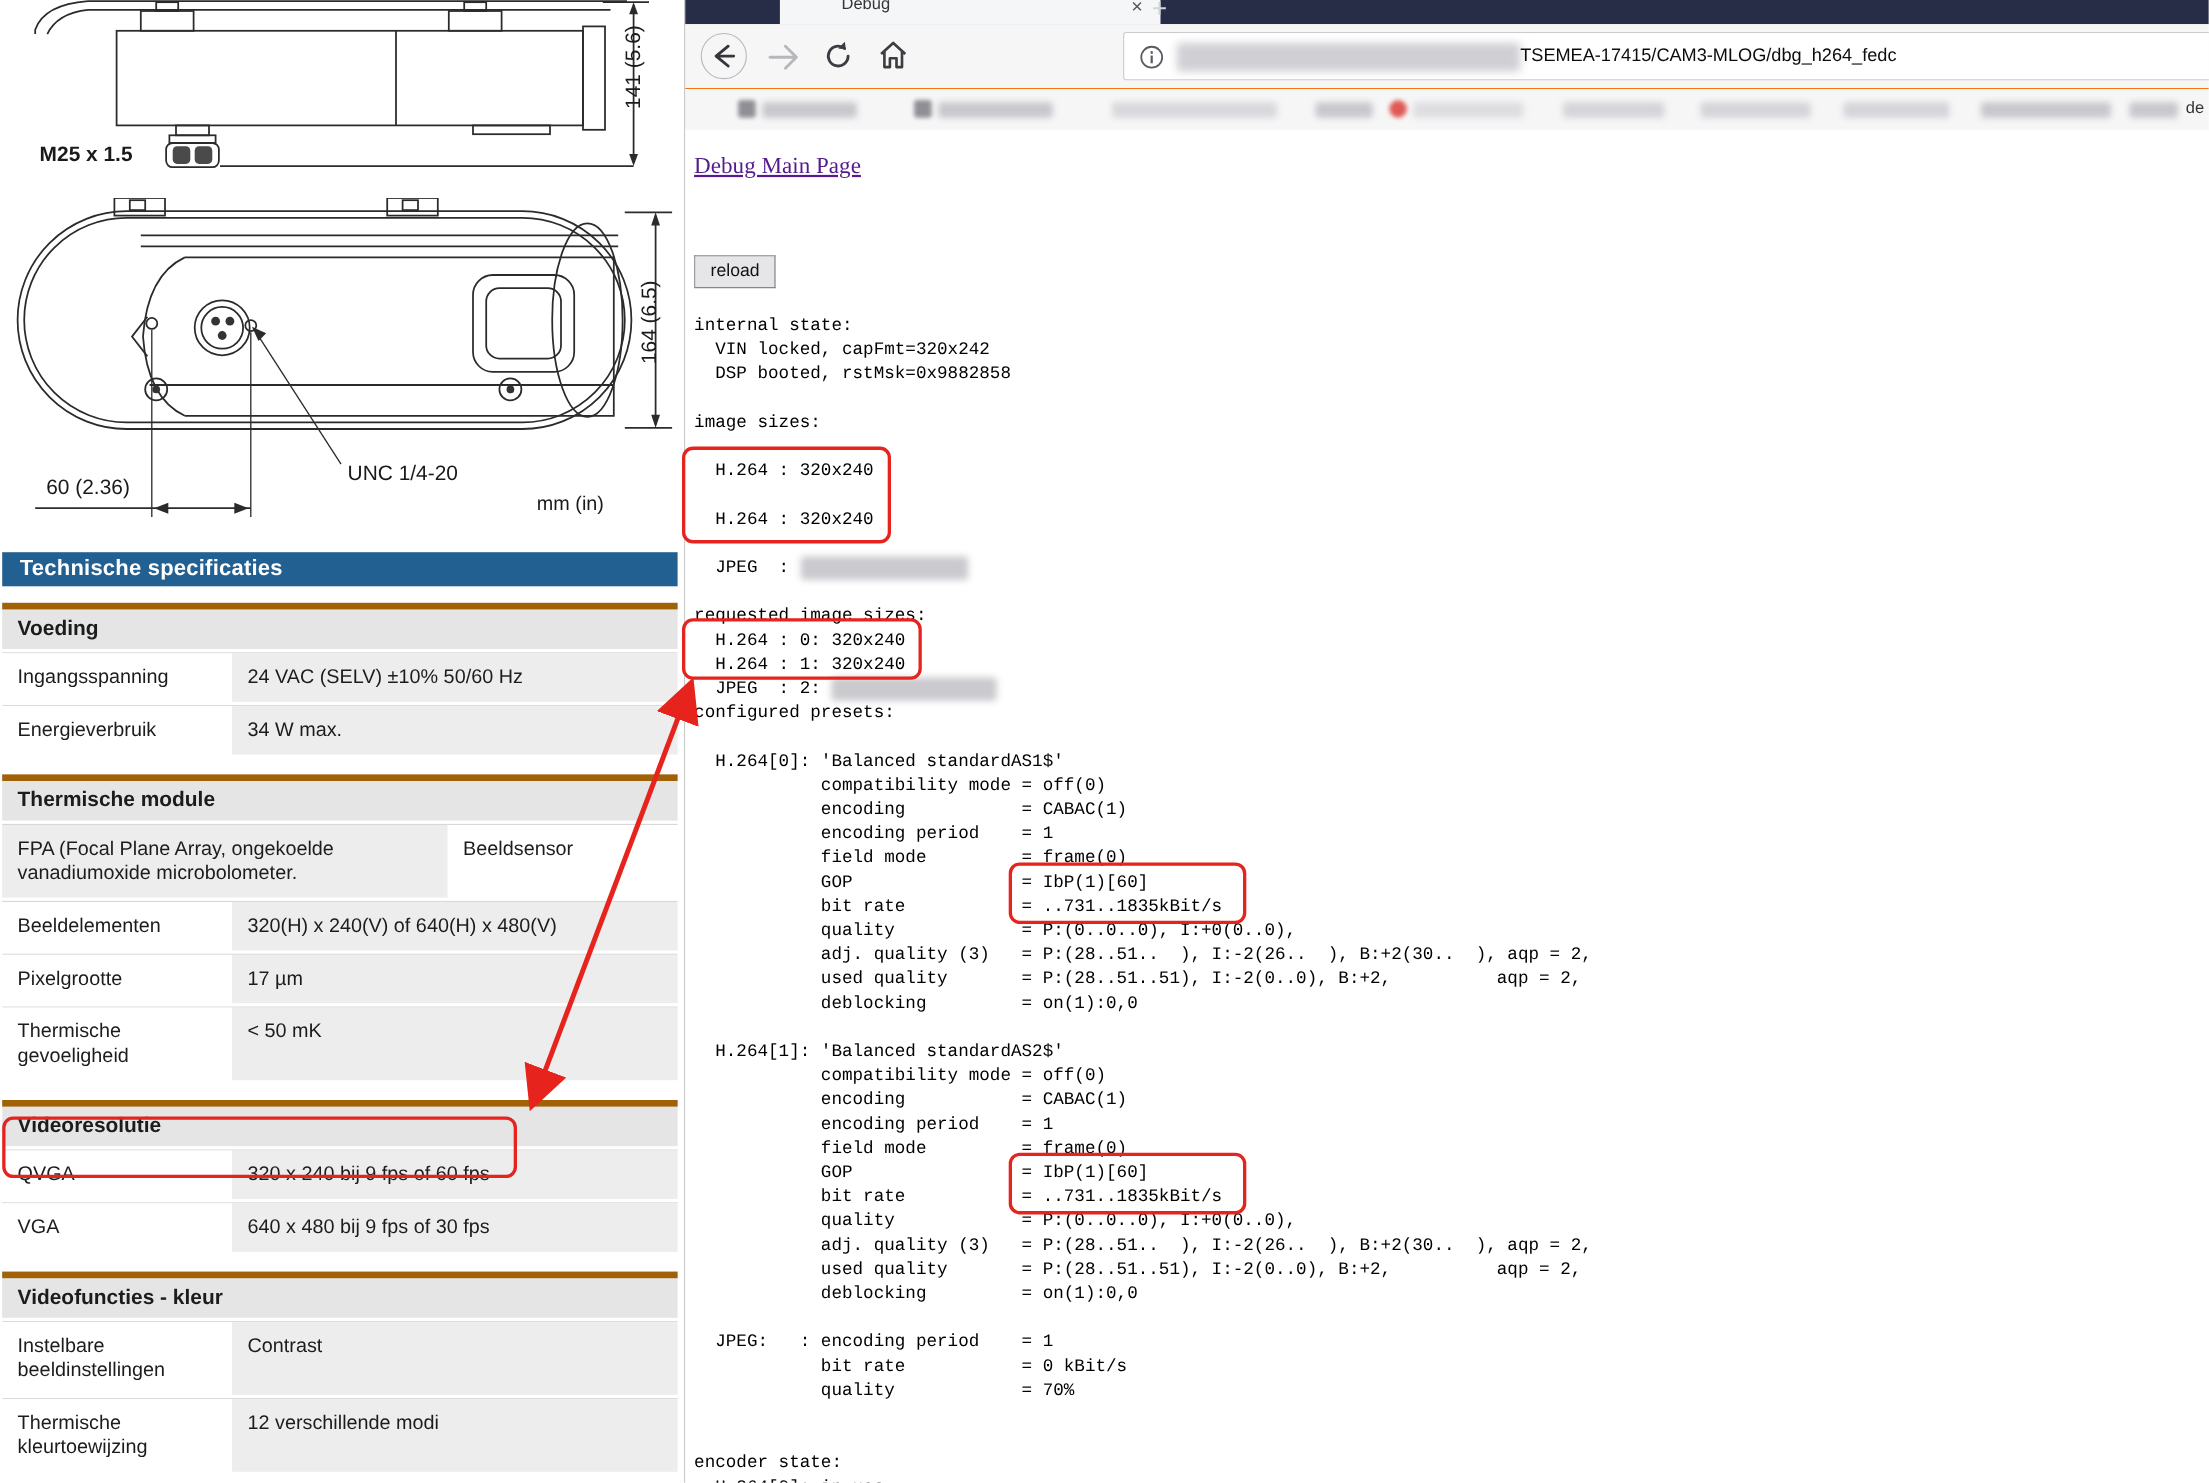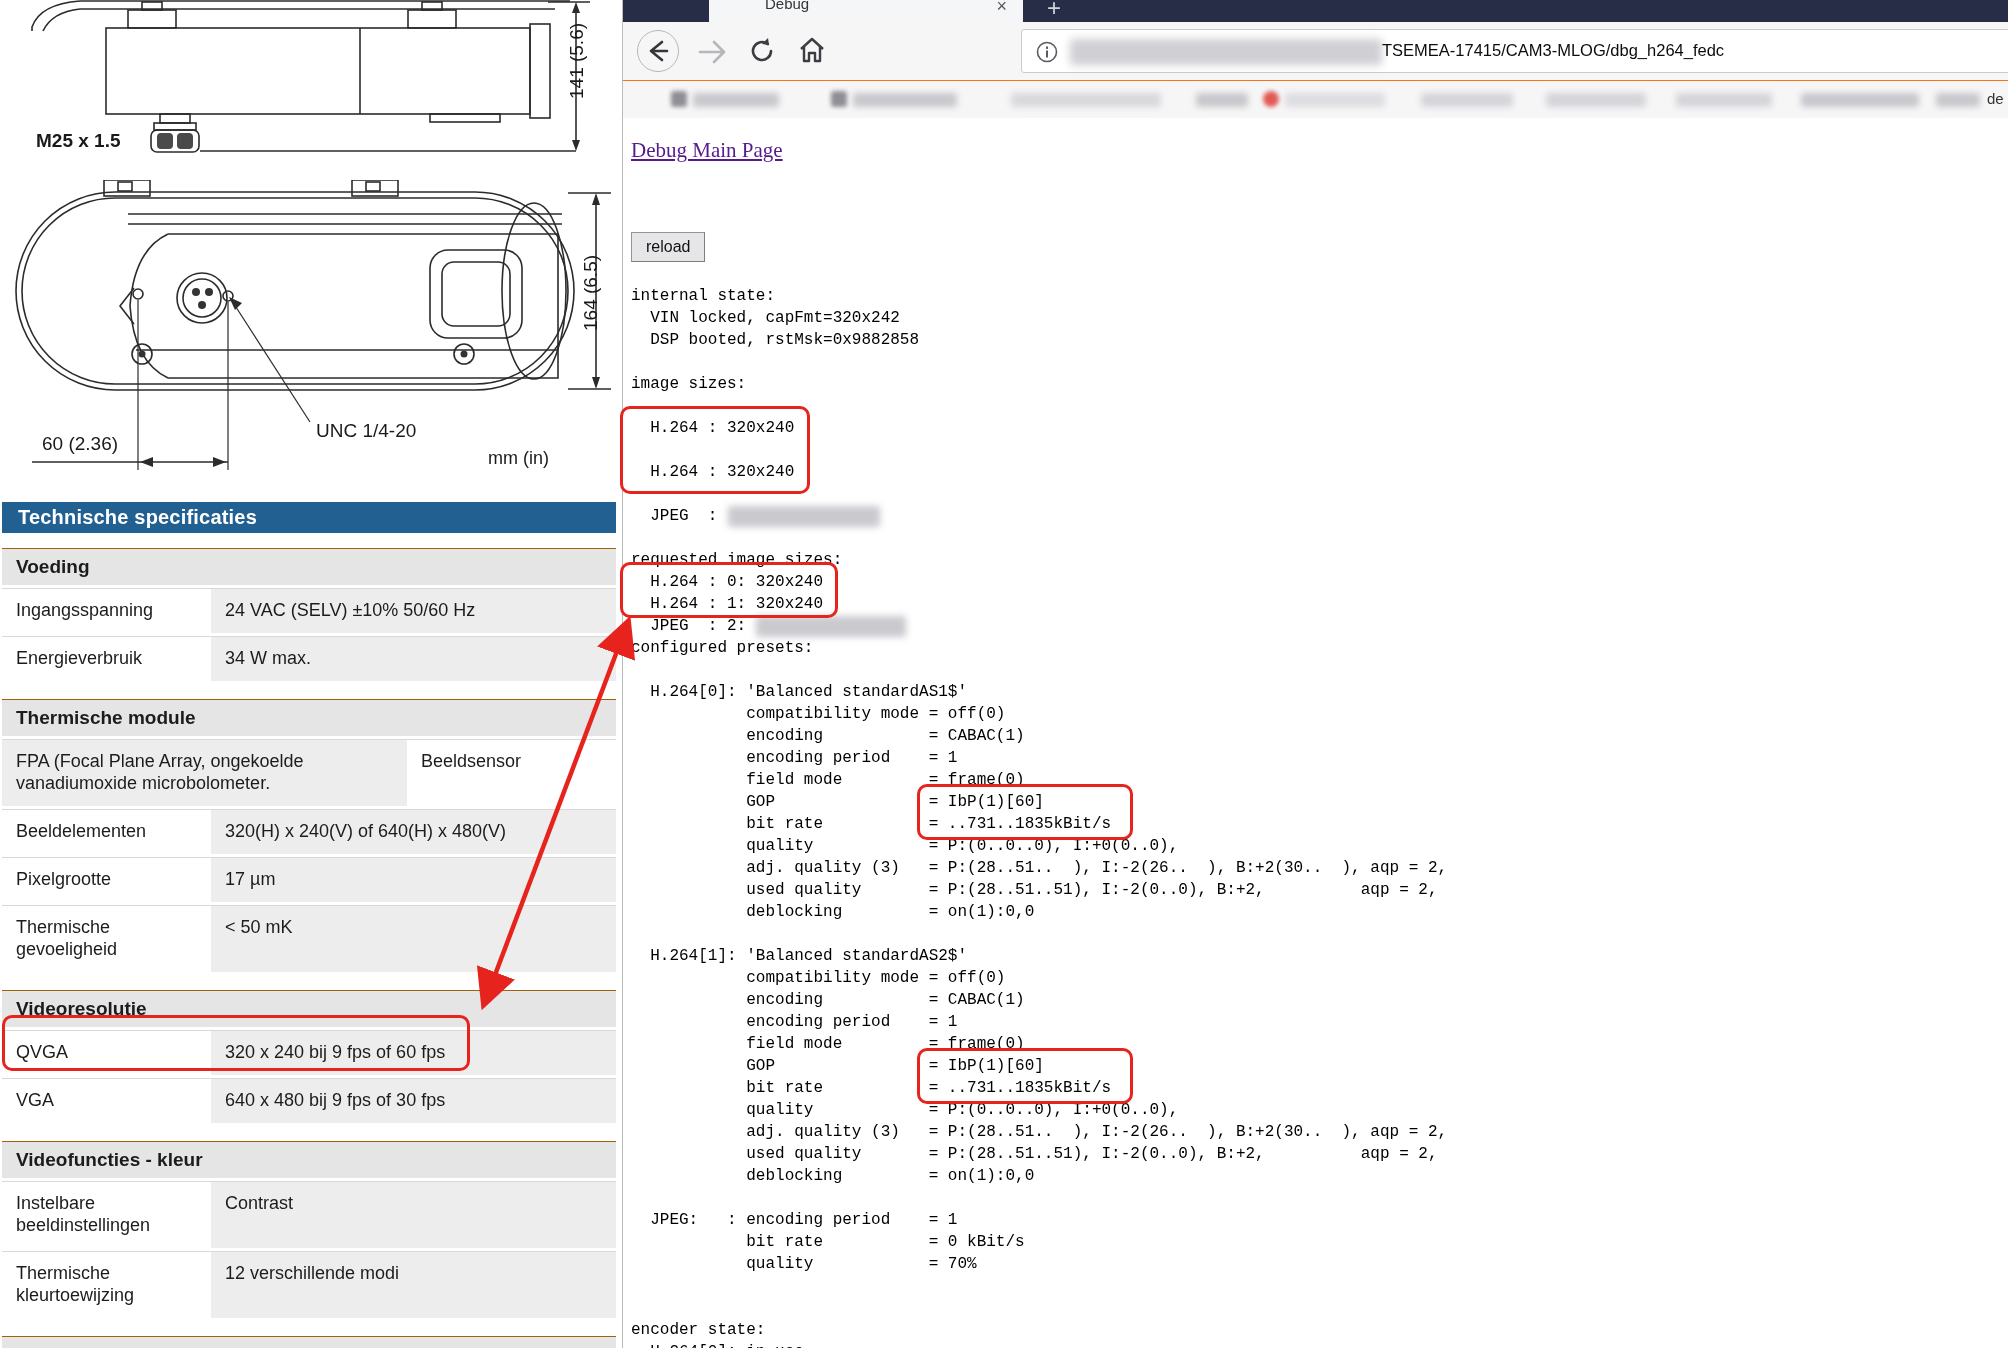--- a/index.html
+++ b/index.html
@@ -12,32 +12,32 @@
   .drawing{position:absolute;}
   .dim-label{position:absolute;font-size:19px;color:#1a1a1a;white-space:nowrap;}
   .dim-label.vertical{writing-mode:vertical-rl;transform:rotate(180deg);text-align:center;}
   #spec-title{
     position:absolute;left:2px;top:502px;width:598px;height:31px;
     background:#236092;color:#fff;font-weight:bold;font-size:20px;line-height:31px;
     padding-left:16px;letter-spacing:.2px;
   }
   #spec-table{position:absolute;left:2px;top:548px;width:614px;}
   .spec-section{
-    height:36px;line-height:36px;background:#e5e5e5;border-top:1px solid #a16207;
+    height:36px;line-height:36px;background:#e5e5e5;border-top:6px solid #a16207;
     font-weight:bold;font-size:19px;padding-left:14px;margin-top:18px;color:#1c1c1c;
   }
   .spec-section:first-child{margin-top:0;}
   .spec-row{display:flex;margin-top:3px;border-top:1px solid #d8d8d8;}
   .spec-row .cell{padding:10px 14px 12px 14px;font-size:18px;line-height:22px;color:#1c1c1c;}
   .spec-row .label{width:181px;background:#fff;}
   .spec-row .value{flex:1;background:#ededed;}
   
   #browser{position:absolute;left:622px;top:0;width:1386px;height:1348px;background:#fff;border-left:1px solid #bcbcbc;box-sizing:border-box;}
   #tabstrip{position:relative;height:22px;background:#272c47;overflow:hidden;}
-  #tab-active{position:absolute;left:86px;top:0;width:314px;height:22px;background:#f5f6f7;}
+  #tab-active{position:absolute;left:86px;top:0;width:314px;height:22px;background:#f5f6f7;padding-left:32px;}
   #tab-title{position:absolute;left:56px;top:-5px;font-size:15px;color:#34343a;}
   #tab-close{position:absolute;right:16px;top:-4px;font-size:18px;color:#55555c;cursor:default;}
   #new-tab{position:absolute;left:424px;top:-6px;font-size:24px;color:#d4d5da;}
   #toolbar{position:relative;height:58px;background:#f6f6f7;border-bottom:1px solid #f97316;}
   .tb-icon{position:absolute;}
   #btn-back{left:14px;top:8px;width:42px;height:42px;border:1px solid #b7b7bf;border-radius:50%;box-sizing:border-box;}
   #urlbar{position:absolute;left:398px;top:7px;right:-2px;height:44px;background:#fff;border:1px solid #cbcbce;border-radius:3px;box-sizing:border-box;}
   #url-blur{position:absolute;left:48px;top:9px;width:312px;height:26px;background:#cfcfd4;border-radius:2px;filter:blur(4px);}
   #url-text{position:absolute;left:360px;top:11px;font-size:16.5px;color:#0c0c0d;white-space:pre;}
   #bookmarks{position:relative;height:38px;background:#f6f6f7;border-bottom:1px solid #e3e3e4;}

